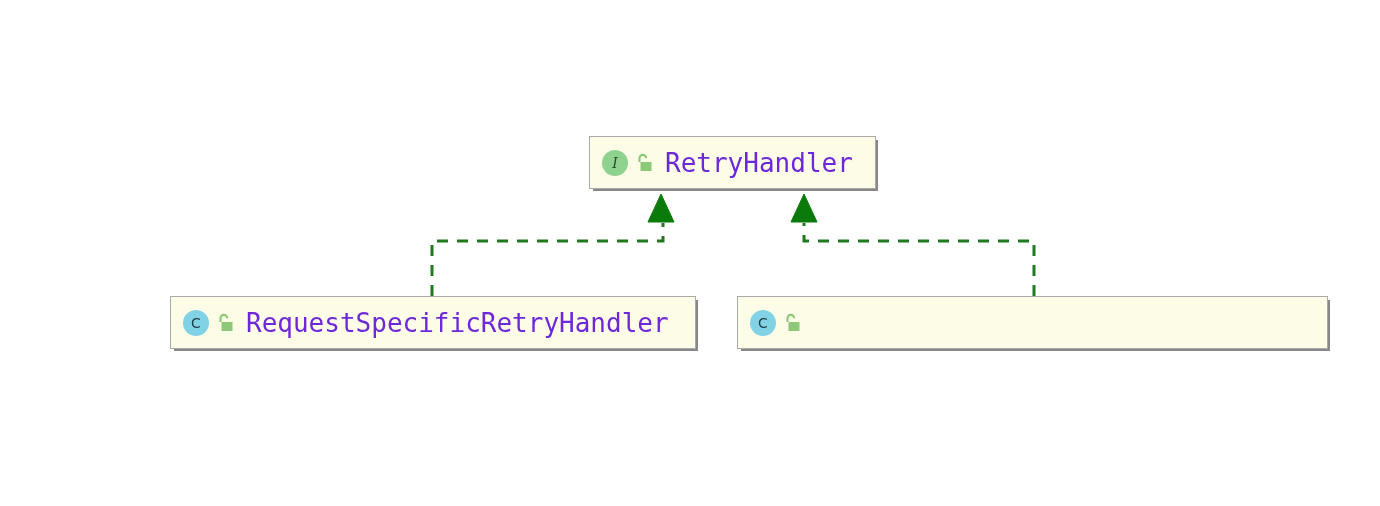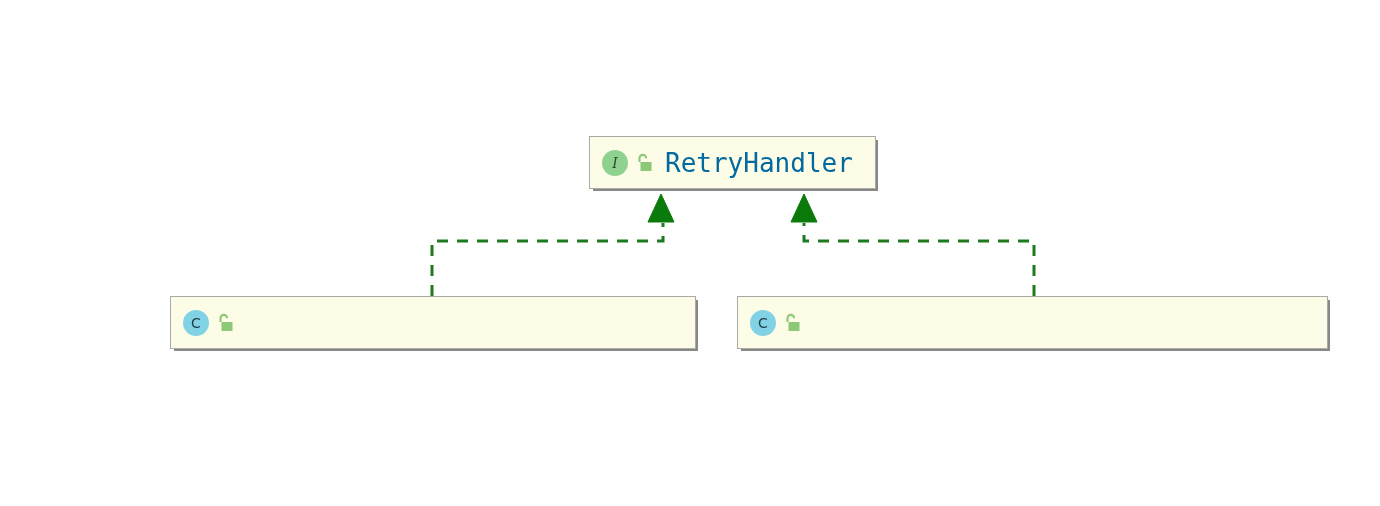--- a/index.html
+++ b/index.html
@@ -78,21 +78,21 @@
     height: 20px;
     margin-left: 7px;
     flex: 0 0 auto;
     display: block;
   }
 
   .node-label {
     margin-left: 12px;
     font-family: "DejaVu Sans Mono", "Liberation Mono", monospace;
     font-size: 26px;
-    color: #0369a1;
+    color: #6d28d9;
     letter-spacing: 0px;
     line-height: 1;
   }
 </style>
 </head>
 <body>
 
 <div id="diagram-canvas">
 
   <svg id="edge-layer" viewBox="0 0 1380 506">
@@ -124,20 +124,21 @@
     </div>
   </div>
 
   <div class="uml-node" style="left:170px; top:296px; width:526px; height:53px;">
     <div class="node-inner">
       <span class="type-icon class">C</span>
       <svg class="lock-icon" viewBox="0 0 18 20">
         <path d="M4.5 9 V5.2 a3.3 3.3 0 0 1 6.6 0" fill="none" stroke="#8cc878" stroke-width="2.1"></path>
         <rect x="5.5" y="9" width="11" height="9" fill="#8cc878"></rect>
       </svg>
+      <span class="node-label">RequestSpecificRetryHandler</span>
     </div>
   </div>
 
   <div class="uml-node" style="left:737px; top:296px; width:591px; height:53px;">
     <div class="node-inner">
       <span class="type-icon class">C</span>
       <svg class="lock-icon" viewBox="0 0 18 20">
         <path d="M4.5 9 V5.2 a3.3 3.3 0 0 1 6.6 0" fill="none" stroke="#8cc878" stroke-width="2.1"></path>
         <rect x="5.5" y="9" width="11" height="9" fill="#8cc878"></rect>
       </svg>

